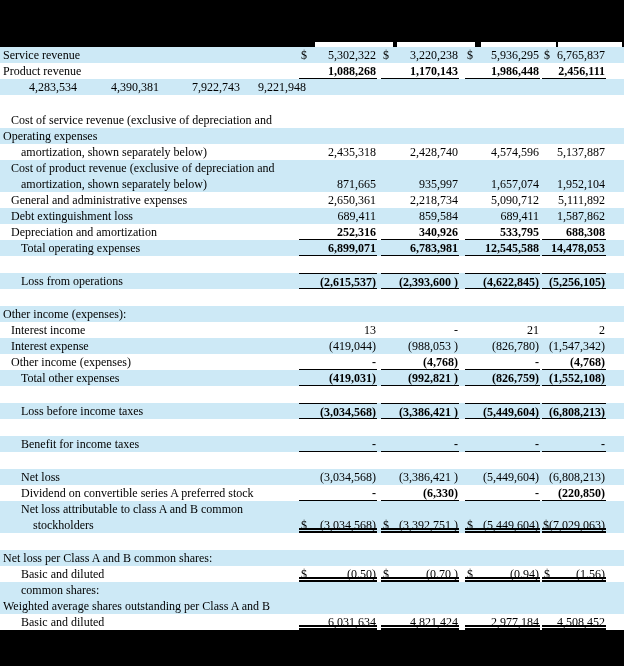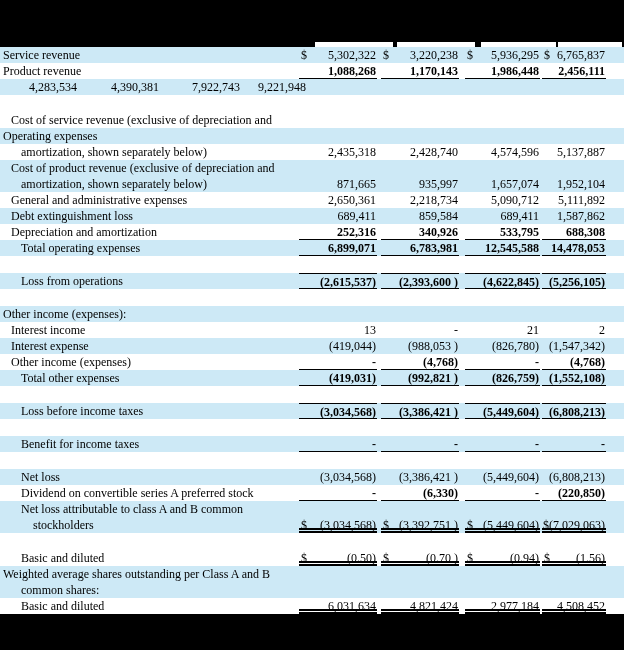--- a/index.html
+++ b/index.html
@@ -370,48 +370,55 @@
         <div class="val v3 uu">
           <span class="cur">$</span>
           <span class="num">(5,449,604)</span>
         </div>
         <div class="val v4 uu">
           <span class="cur">$</span>
           <span class="num">(7,029,063)</span>
         </div>
       </div>
       <div class="row blank"></div>
+      <div class="row shaded">
+        <div class="lbl ind0">Net loss per Class A and B common shares:</div>
+        <div class="val v1"></div>
+        <div class="val v2"></div>
+        <div class="val v3"></div>
+        <div class="val v4"></div>
+      </div>
       <div class="row">
         <div class="lbl ind2">Basic and diluted</div>
         <div class="val v1 uu">
           <span class="cur">$</span>
           <span class="num">(0.50)</span>
         </div>
         <div class="val v2 uu">
           <span class="cur">$</span>
           <span class="num">(0.70 )</span>
         </div>
         <div class="val v3 uu">
           <span class="cur">$</span>
           <span class="num">(0.94)</span>
         </div>
         <div class="val v4 uu">
           <span class="cur">$</span>
           <span class="num">(1.56)</span>
         </div>
       </div>
       <div class="row shaded">
+        <div class="lbl ind2">common shares:</div>
+        <div class="val v1"></div>
+        <div class="val v2"></div>
+        <div class="val v3"></div>
+        <div class="val v4"></div>
+      </div>
+      <div class="row shaded">
         <div class="lbl ind0">Weighted average shares outstanding per Class A and B</div>
-        <div class="val v1"></div>
-        <div class="val v2"></div>
-        <div class="val v3"></div>
-        <div class="val v4"></div>
-      </div>
-      <div class="row shaded">
-        <div class="lbl ind2">common shares:</div>
         <div class="val v1"></div>
         <div class="val v2"></div>
         <div class="val v3"></div>
         <div class="val v4"></div>
       </div>
       <div class="row">
         <div class="lbl ind2">Basic and diluted</div>
         <div class="val v1 uu">
           <span class="num">6,031,634</span>
         </div>

